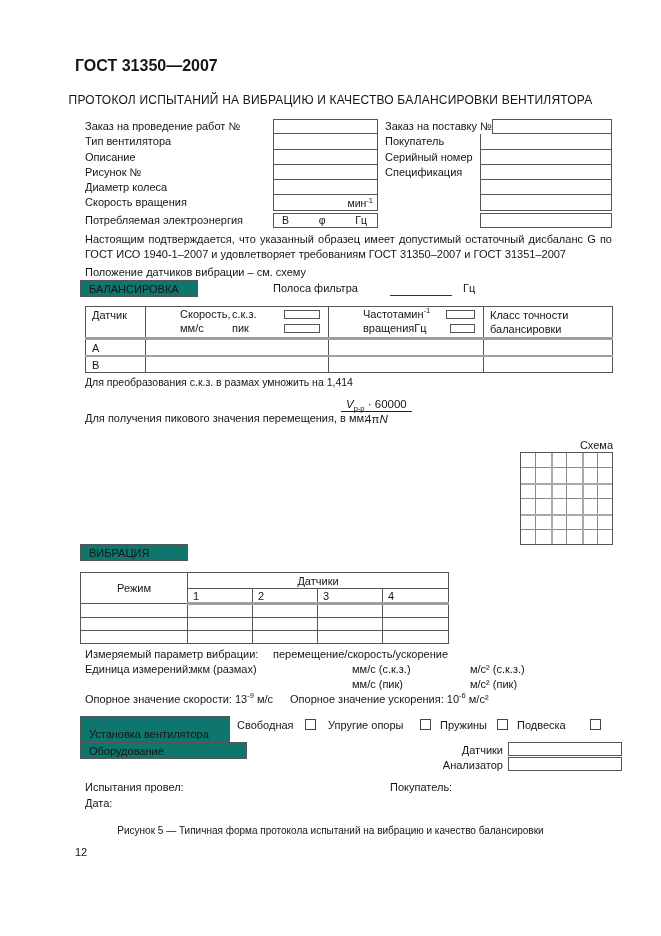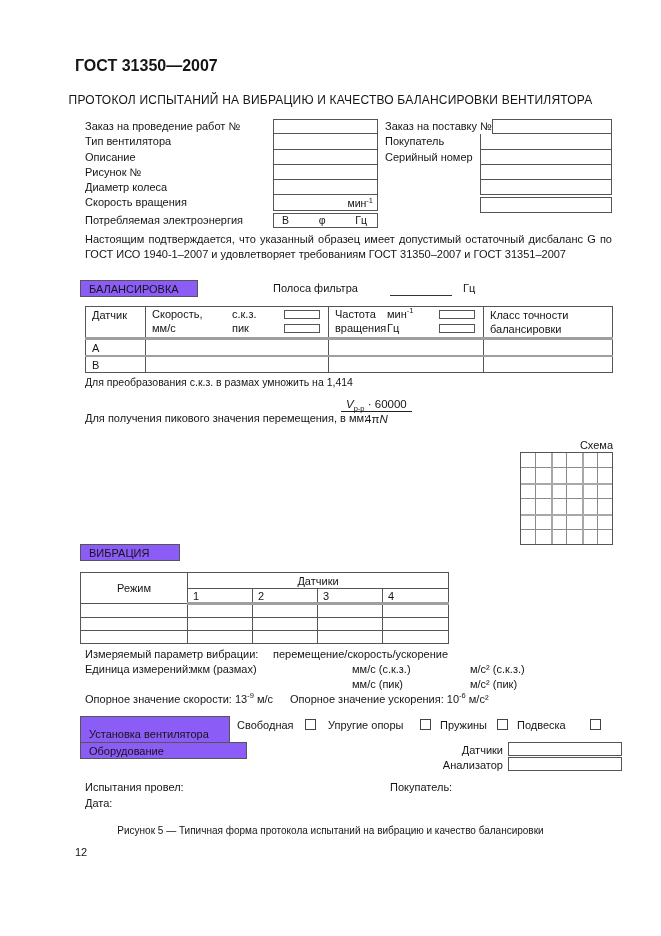--- a/index.html
+++ b/index.html
@@ -28,56 +28,56 @@
   .form-col.left  .fbox { width:105px; }
   .form-col.right .fbox { width:132px; }
   .fbox .unit-right { margin-left:auto; padding-right:4px; }
   .fbox .pwr { display:flex; width:100%; padding:0 10px 0 8px; justify-content:space-between; box-sizing:border-box;}
   sup { font-size:7.5px; vertical-align:super; line-height:0; }
   sub { font-size:7.5px; vertical-align:sub; line-height:0; }
 
   .statement { left:85px; top:232px; width:527px; text-align:justify; line-height:14.5px; }
   .sensor-note { left:85px; top:266px; }
 
-  .section-box { box-sizing:border-box; border:1px solid #555; background:#8b5cf6;
+  .section-box { box-sizing:border-box; border:1px solid #555; background:#0f766e;
                  font-size:11px; display:flex; align-items:center; padding-left:8px; }
   .balancing-box { left:80px; top:280px; width:118px; height:17px; }
   .filter-label { left:273px; top:282px; }
   .filter-input { left:390px; top:282px; width:62px; height:13px; border-bottom:1px solid #333; }
   .filter-unit { left:463px; top:282px; }
 
   
   table { border-collapse:collapse; table-layout:fixed; }
   .btable { position:absolute; left:85px; top:306px; width:527px; }
   .btable td { border:1px solid #555; padding:0; vertical-align:top; font-size:11px; }
   .btable thead td { height:30px; border-bottom:3px solid #9f9f9f; }
   .btable tbody td { height:14px; border-top:2px solid #9f9f9f; }
   .btable .cell-pad { padding:1px 4px 0 6px; line-height:14px; }
   .hline { display:flex; align-items:center; height:14px; padding:0 8px 0 6px; }
-  .hline .t1 { flex:1; }
+  .hline .t1 { flex:1;margin-left:28px; }
   .hline .t2 { width:52px; }
   .hcb { width:36px; height:9px; border:1px solid #555; box-sizing:border-box; }
 
   .conv { left:85px; font-size:10.5px; }
   .formula-label { left:85px; top:412px; }
   .fraction { left:341px; top:398px; text-align:center; font-size:11.5px; }
   .fraction .num { padding:0 5px 1px; border-bottom:1px solid #222; white-space:nowrap; }
   .fraction .den { padding-top:1px; }
 
   .schema-label { left:520px; top:439px; width:93px; text-align:right; }
   .schema-grid { left:520px; top:452px; width:93px; height:93px; box-sizing:border-box;
     border:1px solid #555;
     background-image:
       repeating-linear-gradient(to right,  transparent 0 14.4px, #8a8a8a 14.4px 15.4px),
       repeating-linear-gradient(to bottom, transparent 0 14.4px, #8a8a8a 14.4px 15.4px);
   }
   .schema-grid .thick-v { position:absolute; top:0; width:2px; height:100%; background:#a8a8a8; }
   .schema-grid .thick-h { position:absolute; left:0; height:2px; width:100%; background:#a8a8a8; }
 
-  .vibration-box { left:80px; top:544px; width:100px; height:17px; }
+  .vibration-box { left:80px; top:544px; width:108px; height:17px; }
 
   
   .vtable { position:absolute; left:80px; top:572px; width:368px; }
   .vtable td { border:1px solid #555; padding:0 0 0 5px; font-size:11px; }
   .vtable .hdr1 td { height:15px; }
   .vtable .hdr2 td { height:13px; border-bottom:3px solid #9f9f9f; }
   .vtable tbody td { height:12px; }
   .vtable .center { text-align:center; padding:0; }
 
   .param-line { position:absolute; font-size:11px; white-space:nowrap; }
@@ -148,34 +148,39 @@
     </div>
     <div class="frow">
       <div class="flabel">Покупатель</div>
       <div class="fbox"></div>
     </div>
     <div class="frow">
       <div class="flabel">Серийный номер</div>
       <div class="fbox"></div>
     </div>
     <div class="frow">
+      <div class="flabel">Спецификация</div>
+      <div class="fbox"></div>
+    </div>
+    <div class="frow">
       <div class="flabel"></div>
       <div class="fbox"></div>
     </div>
     <div class="frow">
       <div class="flabel"></div>
       <div class="fbox"></div>
     </div>
     <div class="frow gap">
       <div class="flabel"></div>
       <div class="fbox"></div>
     </div>
   </div>
 
   <div class="abs statement">Настоящим подтверждается, что указанный образец имеет допустимый остаточный дисбаланс G по ГОСТ ИСО 1940-1–2007 и удовлетворяет требованиям ГОСТ 31350–2007 и ГОСТ 31351–2007</div>
+  <div class="abs sensor-note">Положение датчиков вибрации – см. схему</div>
 
   <div class="abs section-box balancing-box">БАЛАНСИРОВКА</div>
   <div class="abs filter-label">Полоса фильтра</div>
   <div class="abs filter-input"></div>
   <div class="abs filter-unit">Гц</div>
 
   <table class="btable">
     <colgroup>
         <col style="width:60px">
         <col style="width:183px">

